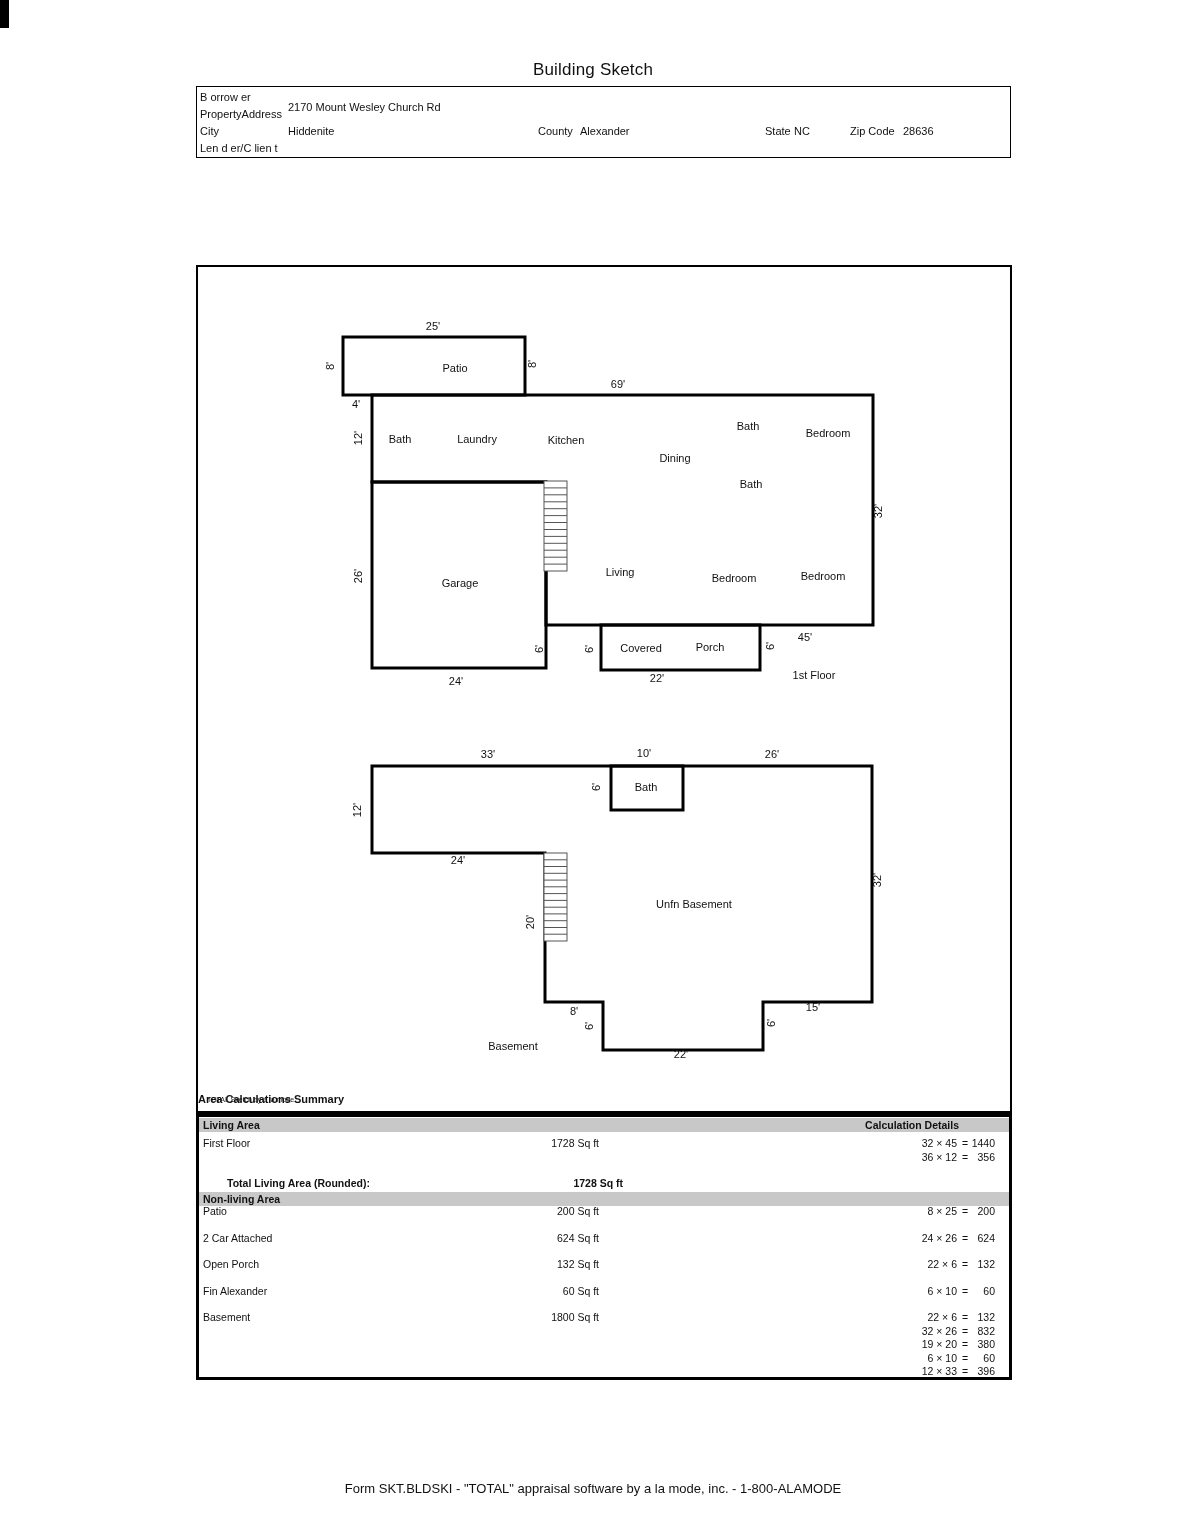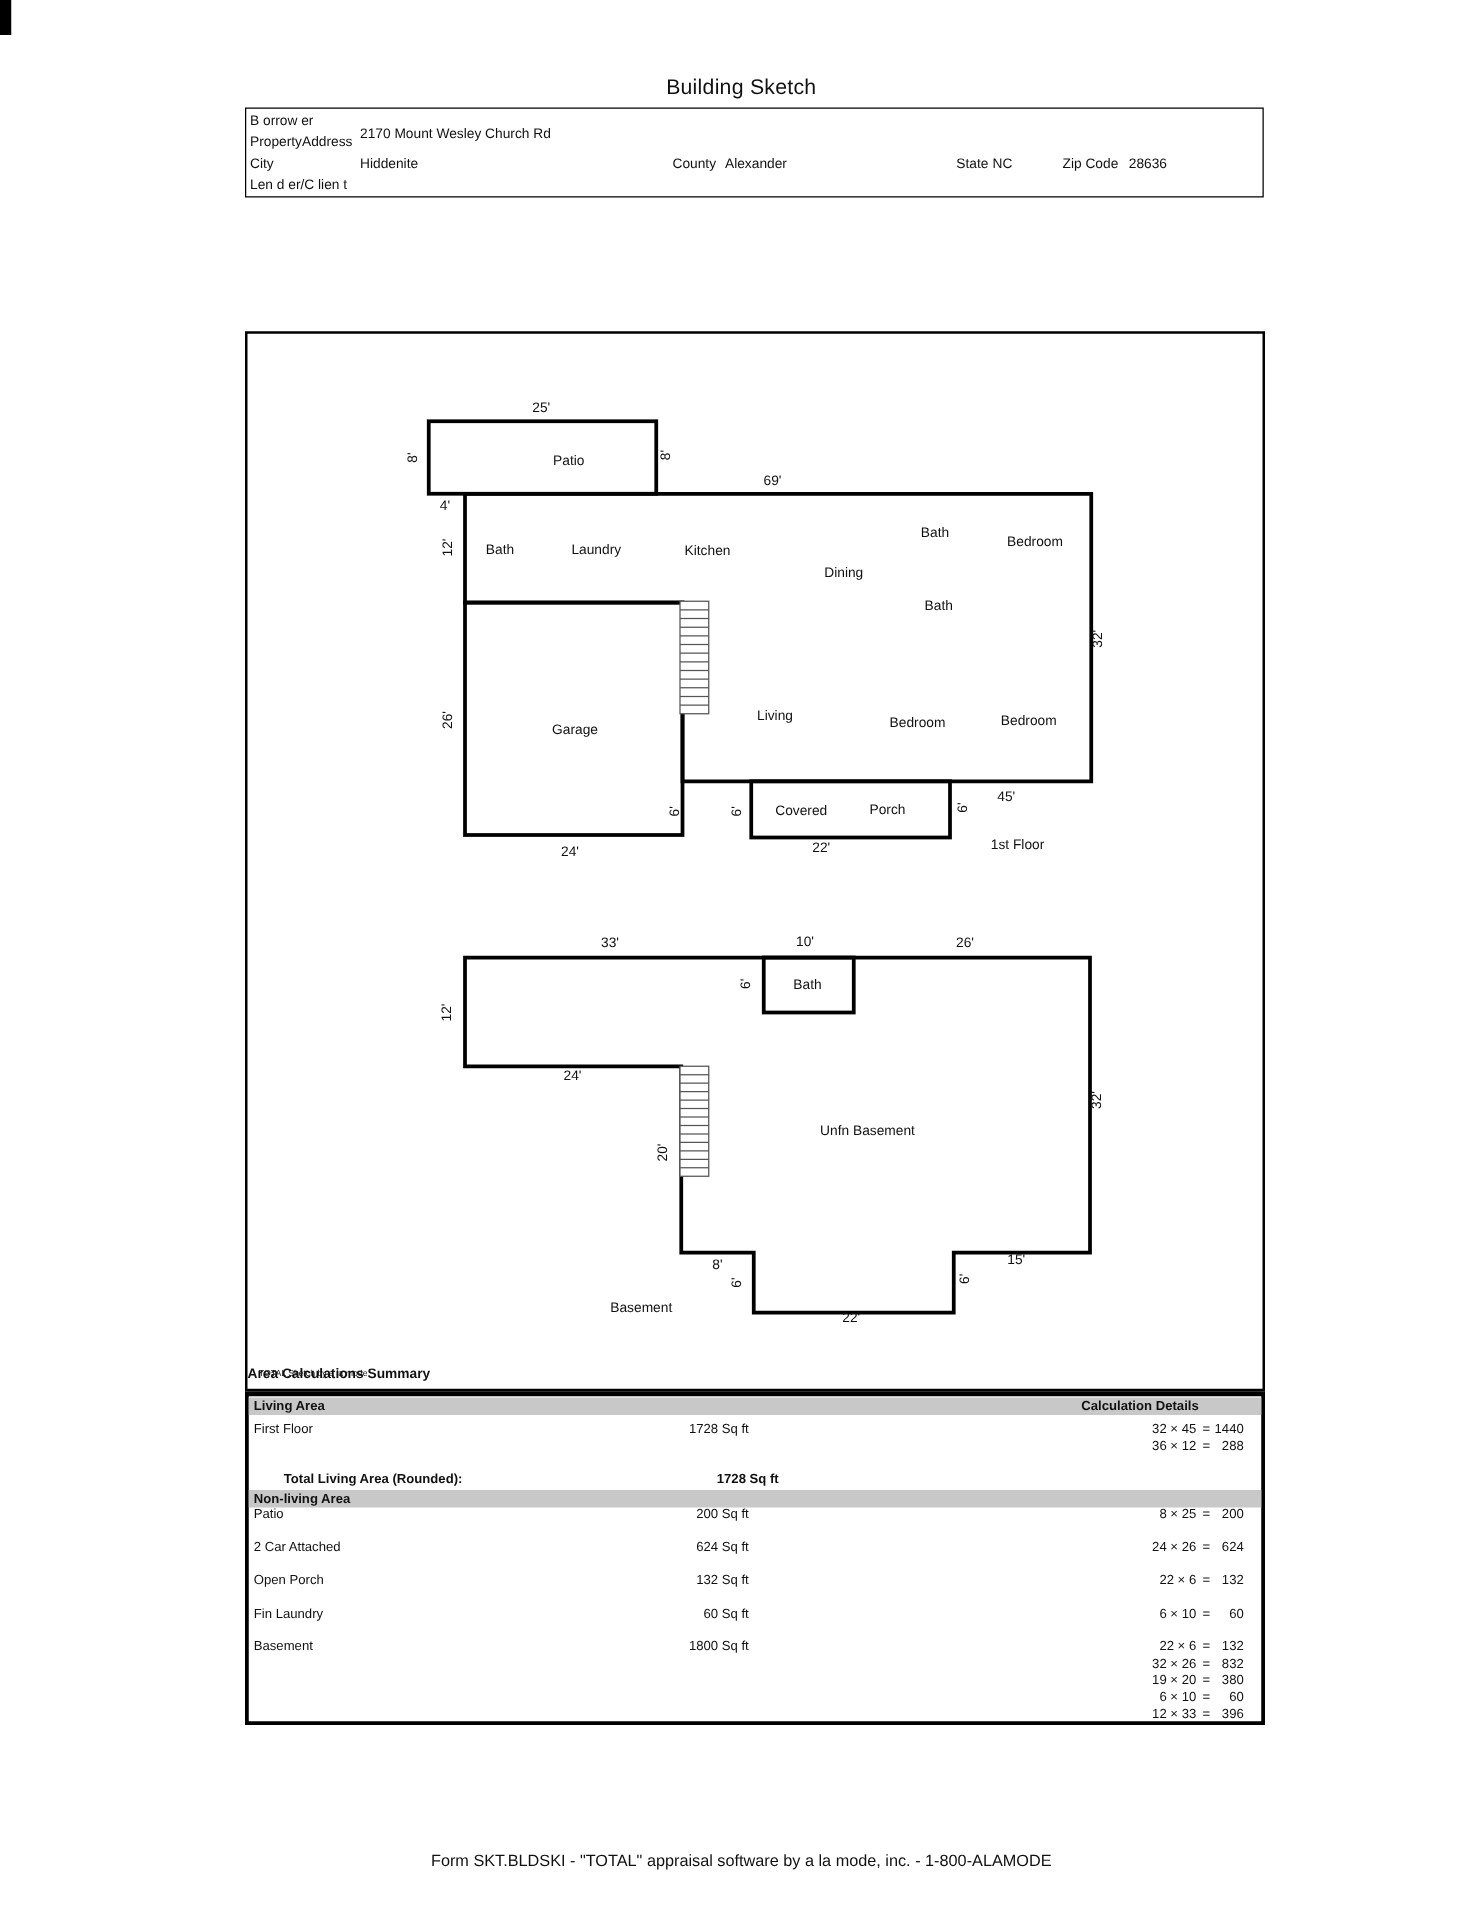--- a/index.html
+++ b/index.html
@@ -165,21 +165,21 @@
         <span class="clabel">First Floor</span>
         <span class="carea">1728 Sq ft</span>
         <span class="dline" style="top: 0px;">
           <i class="dexpr">32 × 45</i>
           <i class="deq">=</i>
           <i class="dval">1440</i>
         </span>
         <span class="dline" style="top: 13.5px;">
           <i class="dexpr">36 × 12</i>
           <i class="deq">=</i>
-          <i class="dval">288</i>
+          <i class="dval">356</i>
         </span>
       </div>
     </div>
   <div class="crow bold" id="total-row" style="top: 60px; margin-left: 24px;">
     <span class="clabel">Total Living Area (Rounded):</span>
     <span class="carea">1728 Sq ft</span>
   </div>
   <div class="gbar" style="top:75px">
     <span class="gl">Non-living Area</span>
   </div>
@@ -205,21 +205,21 @@
       <div class="crow" style="top: 141px;">
         <span class="clabel">Open Porch</span>
         <span class="carea">132 Sq ft</span>
         <span class="dline" style="top: 0px;">
           <i class="dexpr">22 × 6</i>
           <i class="deq">=</i>
           <i class="dval">132</i>
         </span>
       </div>
       <div class="crow" style="top: 167.5px;">
-        <span class="clabel">Fin Laundry</span>
+        <span class="clabel">Fin Alexander</span>
         <span class="carea">60 Sq ft</span>
         <span class="dline" style="top: 0px;">
           <i class="dexpr">6 × 10</i>
           <i class="deq">=</i>
           <i class="dval">60</i>
         </span>
       </div>
       <div class="crow" style="top: 194px;">
         <span class="clabel">Basement</span>
         <span class="carea">1800 Sq ft</span>

